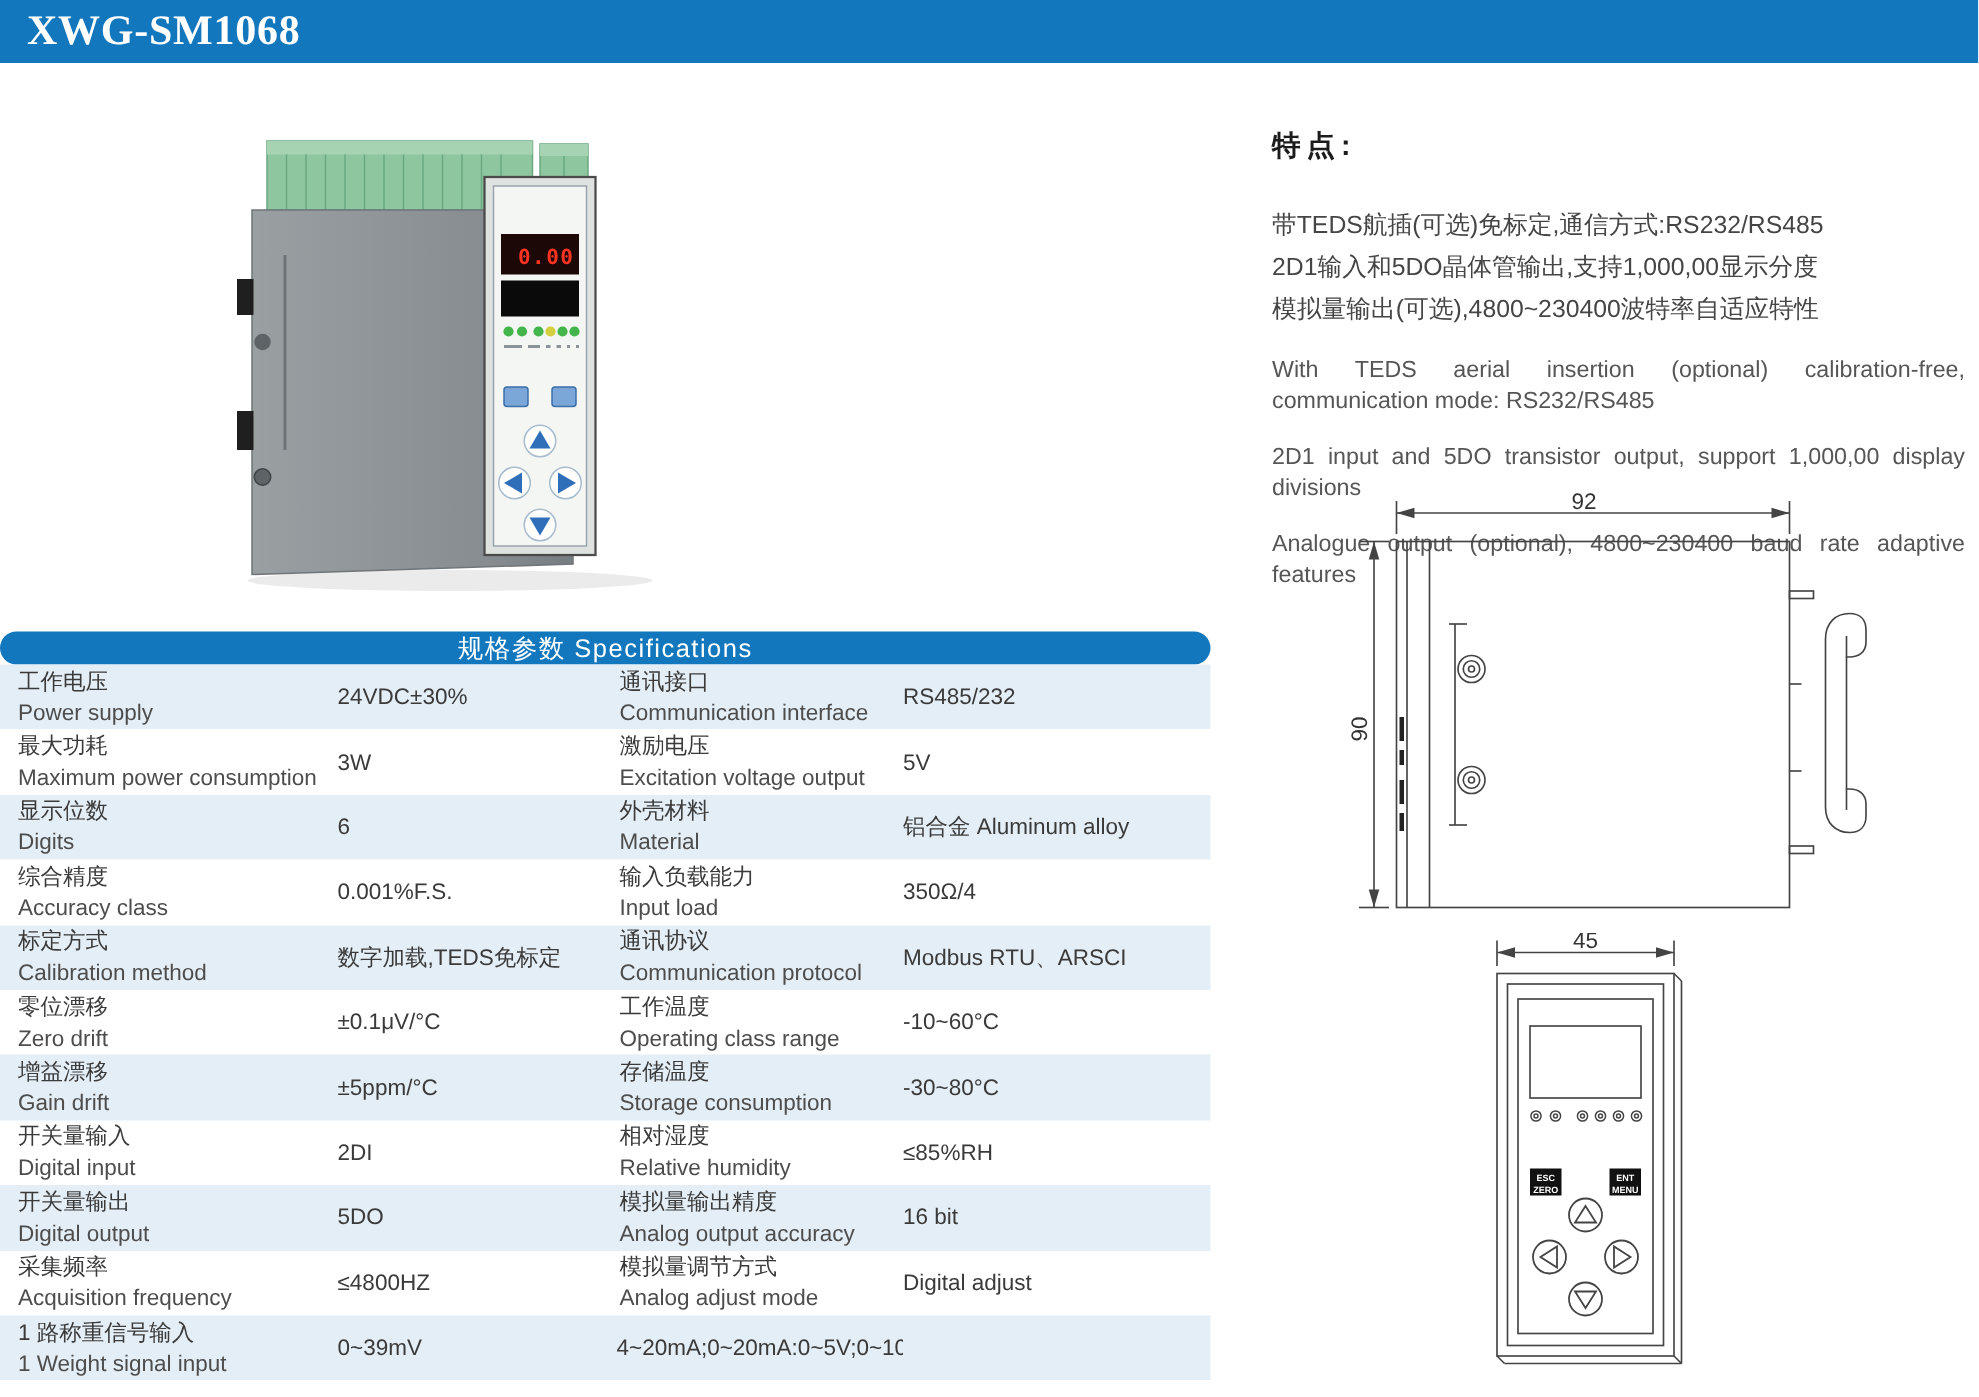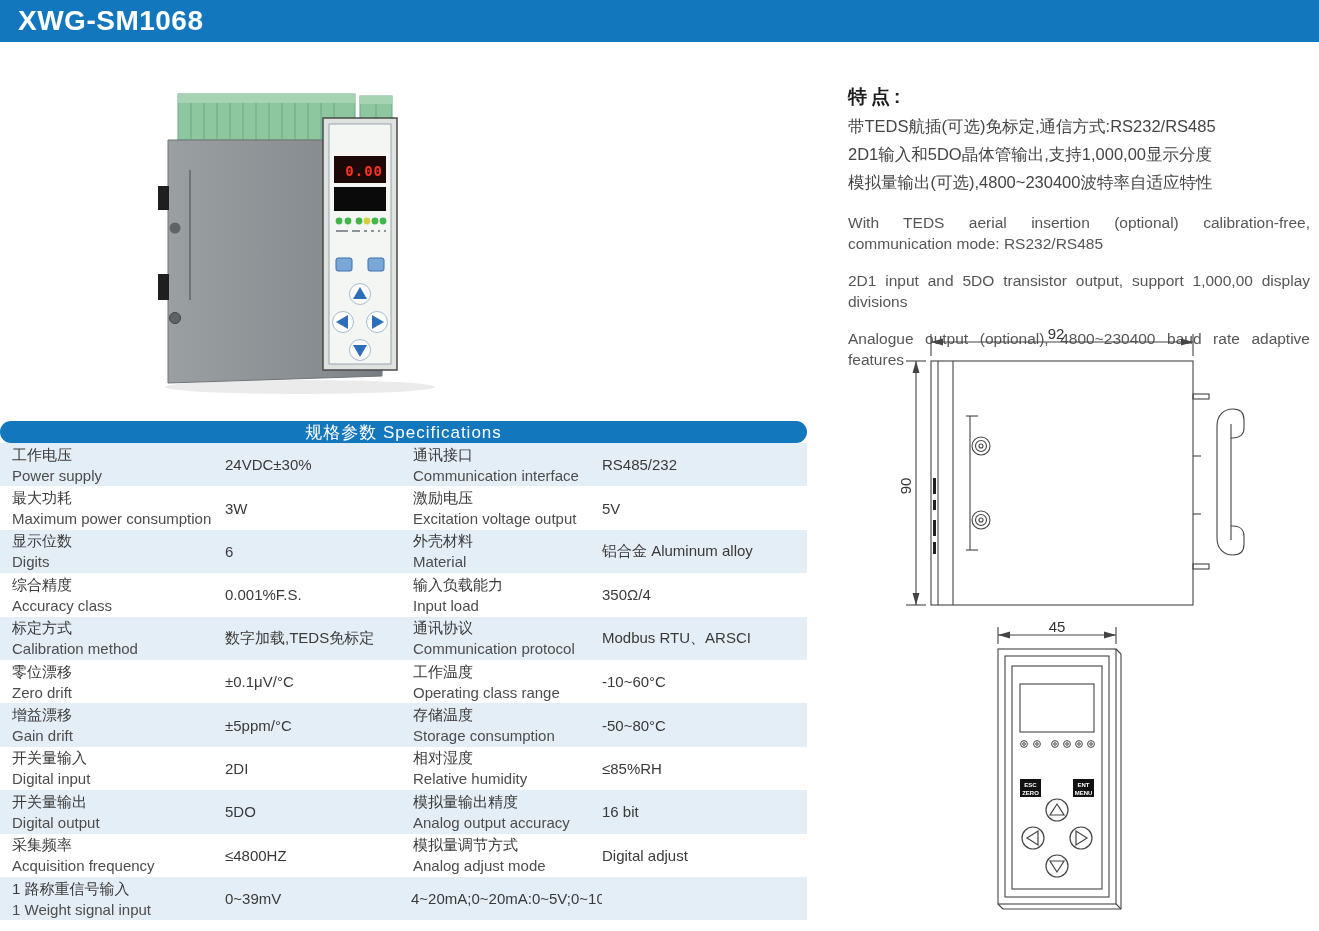--- a/index.html
+++ b/index.html
@@ -6,25 +6,25 @@
   .page{
     position:relative;width:1319px;height:931px;overflow:hidden;
     font-family:"Liberation Sans","DejaVu Sans",sans-serif;background:#ffffff;
   }
   
   .titlebar{
     position:absolute;left:0;top:0;width:1319px;height:42px;
     background:#1377bd;display:flex;align-items:center;
   }
   .titlebar .title{
-    color:#ffffff;font-size:28px;font-weight:bold;padding-left:18px;letter-spacing:.5px;
+    color:#ffffff;font-size:28px;font-weight:bold;padding-left:18px;letter-spacing:.5px;font-family:Liberation Serif, serif;
   }
   
   .features{position:absolute;left:848px;top:84px;width:462px;}
-  .features .head{font-size:19px;font-weight:bold;color:#1c1c1c;letter-spacing:4px;margin-bottom:2px;}
+  .features .head{font-size:19px;font-weight:bold;color:#1c1c1c;letter-spacing:4px;margin-bottom:26px;}
   .features .cn{font-size:16.5px;color:#454545;line-height:28px;}
   .features .en{font-size:15.5px;color:#565656;line-height:20.5px;text-align:justify;margin-top:17px;}
   
   .spec{position:absolute;left:0;top:421px;width:807px;}
   .spec .thead{
     height:22px;background:#1377bd;color:#fff;font-size:17px;letter-spacing:1px;
     display:flex;align-items:center;justify-content:center;border-radius:15px;
   }
   .trow{
     display:grid;grid-template-columns:225px 186px 191px 205px;
@@ -220,21 +220,21 @@
     <div class="trow">
       <div class="cell lab">
           <div class="cn">增益漂移</div>
           <div class="en">Gain drift</div>
         </div>
       <div class="cell val">±5ppm/°C</div>
       <div class="cell lab c2">
           <div class="cn">存储温度</div>
           <div class="en">Storage consumption</div>
         </div>
-      <div class="cell val">-50~80°C</div>
+      <div class="cell val">-30~80°C</div>
     </div>
     <div class="trow">
       <div class="cell lab">
           <div class="cn">开关量输入</div>
           <div class="en">Digital input</div>
         </div>
       <div class="cell val">2DI</div>
       <div class="cell lab c2">
           <div class="cn">相对湿度</div>
           <div class="en">Relative humidity</div>

